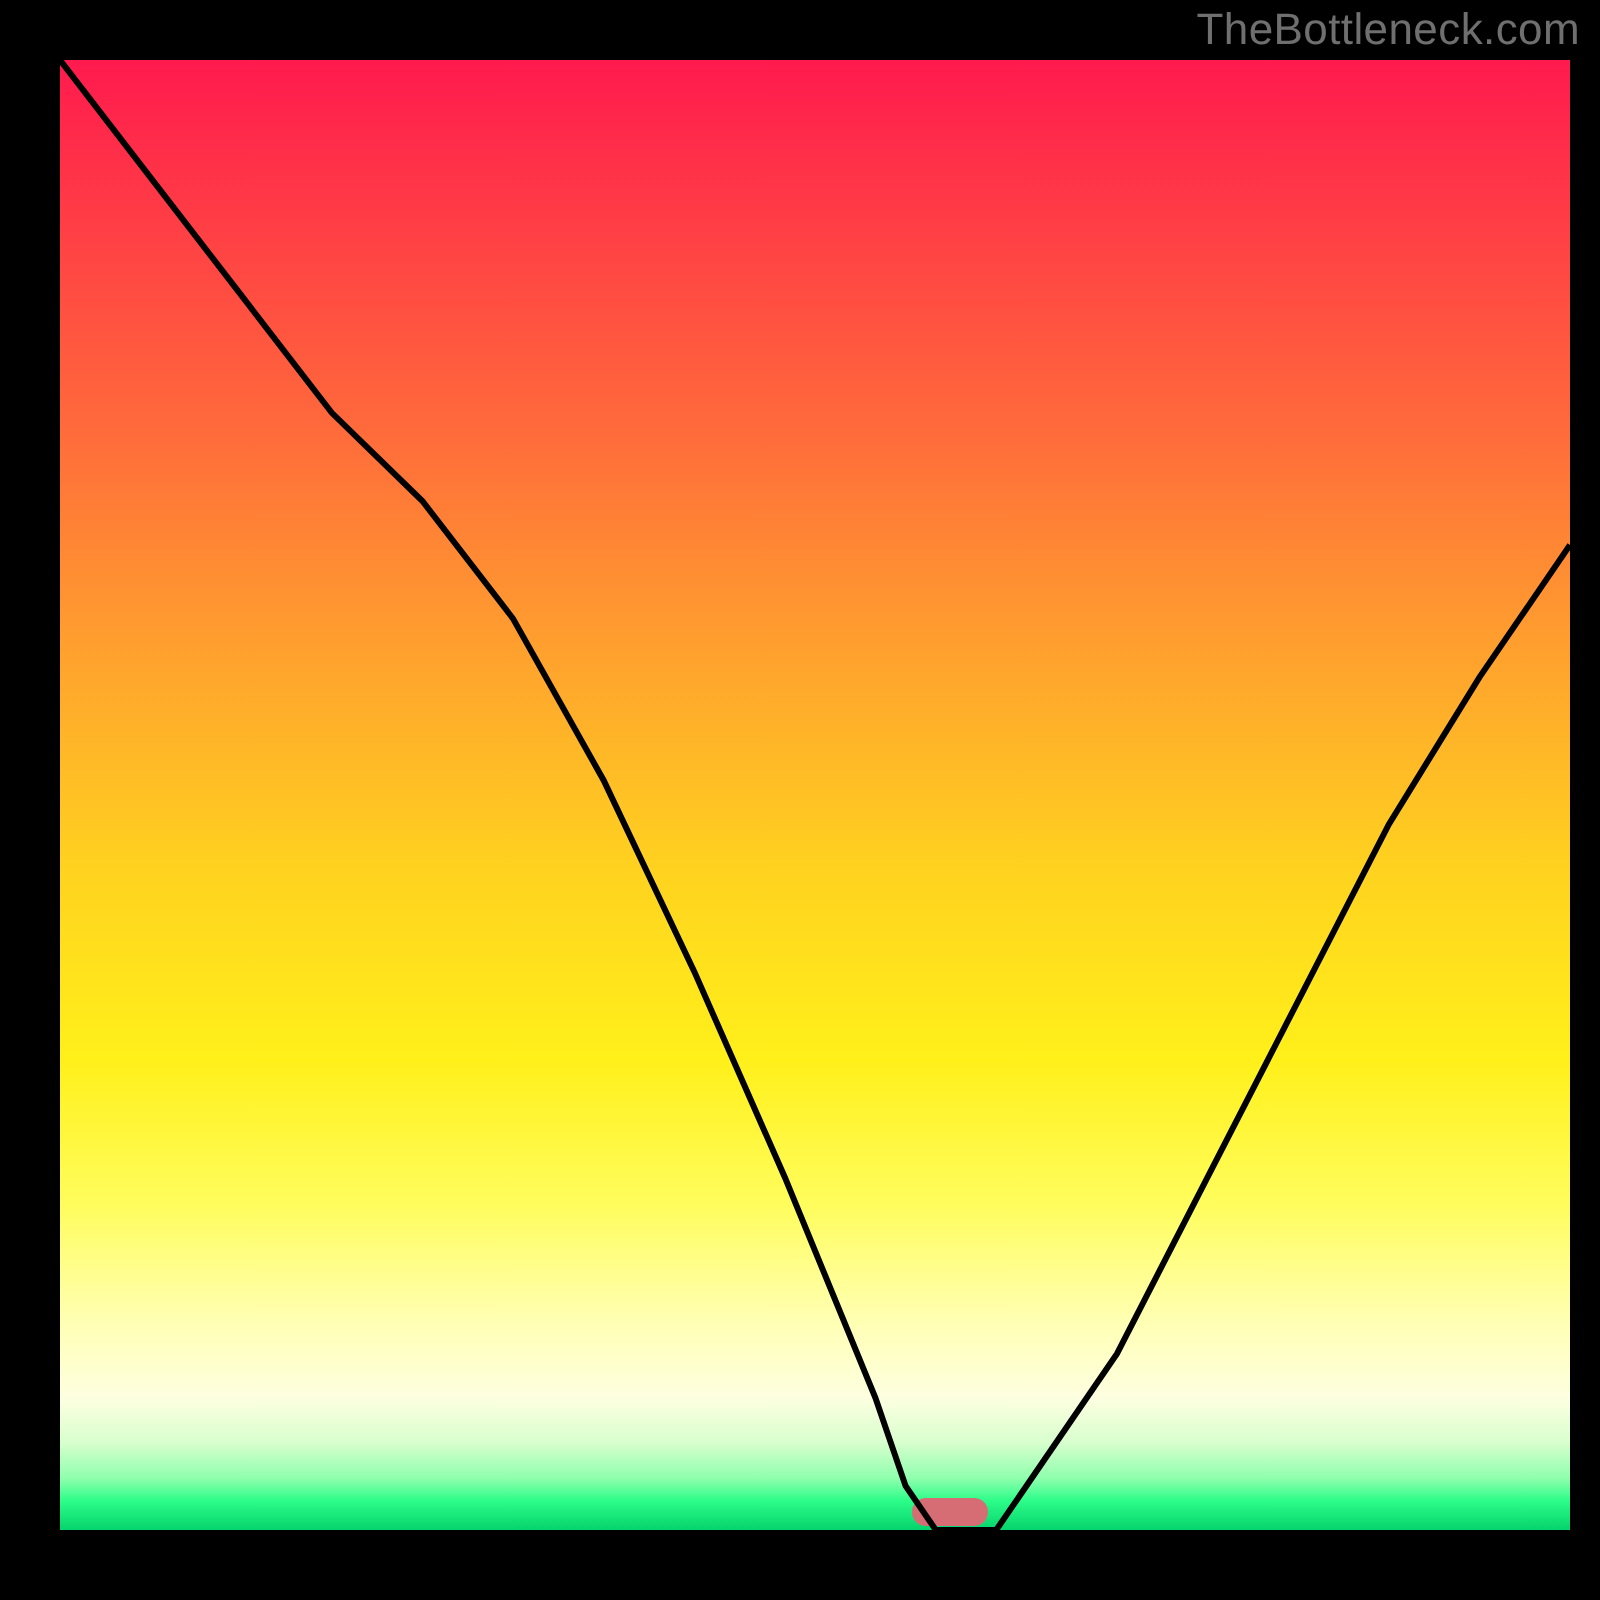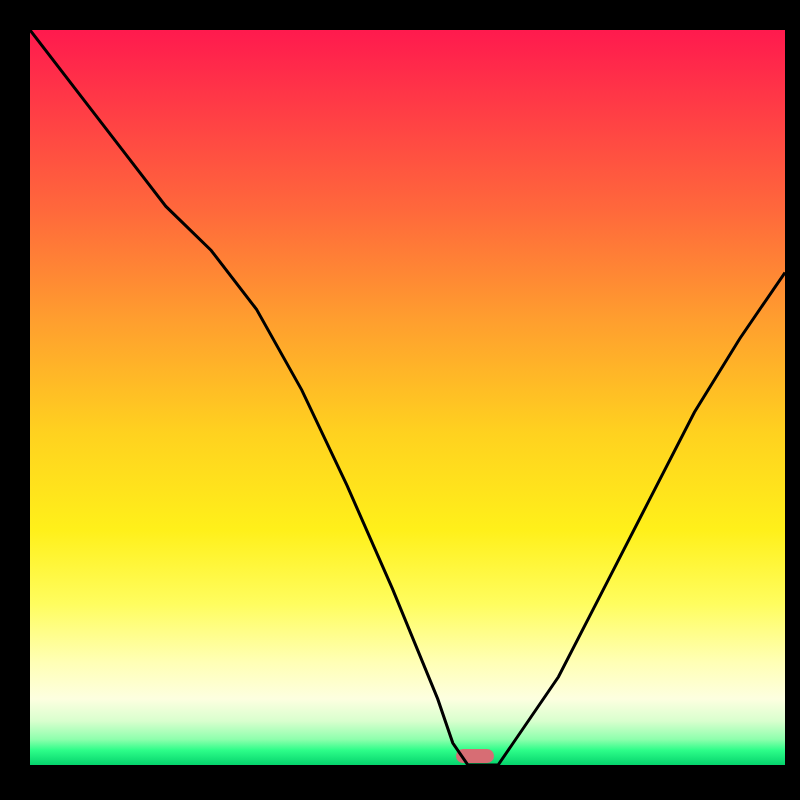--- a/index.html
+++ b/index.html
@@ -69,20 +69,21 @@
     position: absolute;
     inset: 0;
     z-index: 20;
   }
 </style>
 </head>
 <body>
 
 <div class="frame">
 
+  <div class="watermark">TheBottleneck.com</div>
 
   <div class="plot-area">
 
     <div class="gradient"></div>
 
     <div class="marker" style="left: 426.45px;"></div>
 
     <svg class="curve" viewBox="0 0 755 735" preserveAspectRatio="none">
       <path id="curve-path" d="M0.0 0.0 L45.3 58.8 L90.6 117.6 L135.9 176.4 L181.2 220.5 L226.5 279.3 L271.8 360.1 L317.1 455.7 L362.4 558.6 L407.7 668.9 L422.8 713.0 L437.9 735.0 L453.0 735.0 L468.1 735.0 L483.2 713.0 L528.5 646.8 L573.8 558.6 L619.1 470.4 L664.4 382.2 L709.7 308.7 L755.0 242.5" fill="none" stroke="#000" stroke-width="3"></path>
     </svg>

